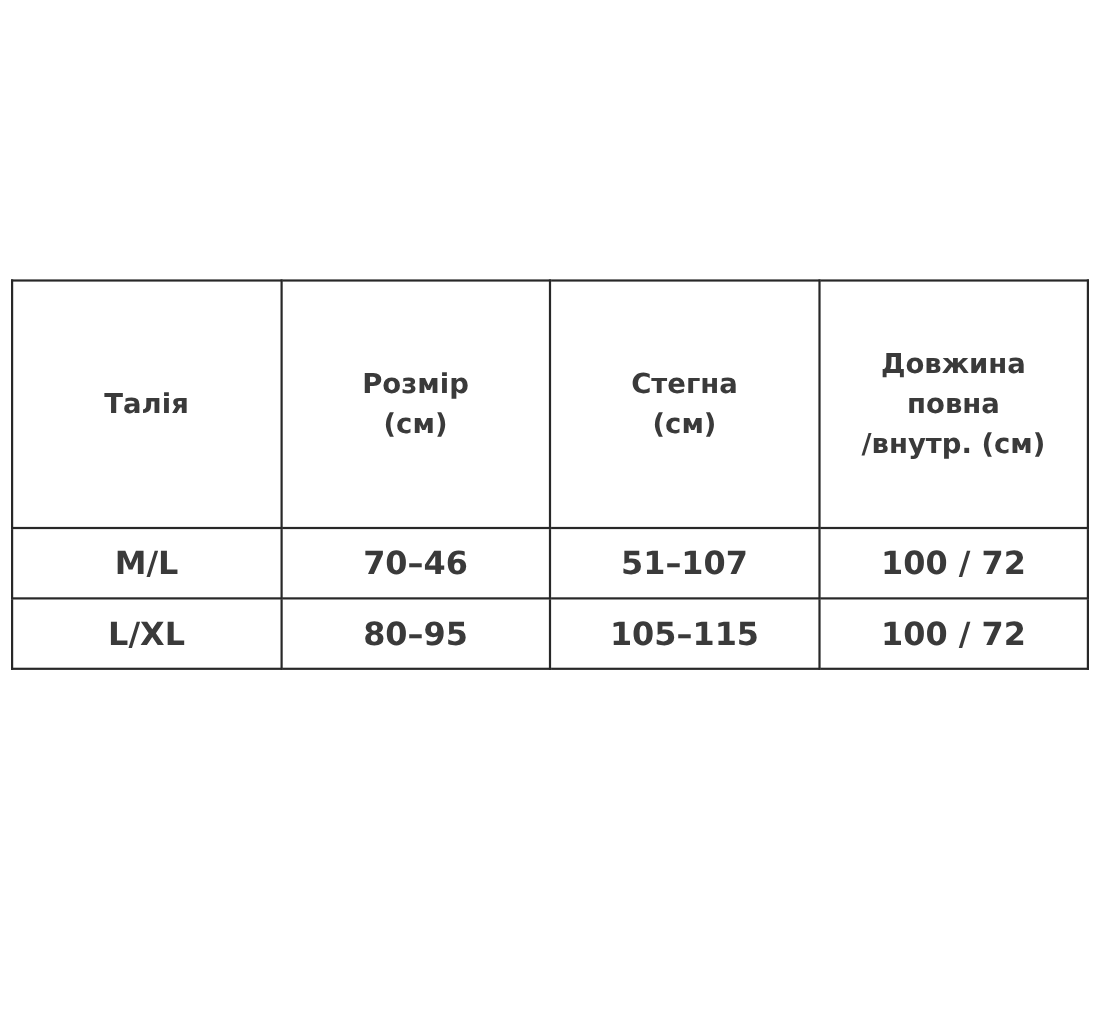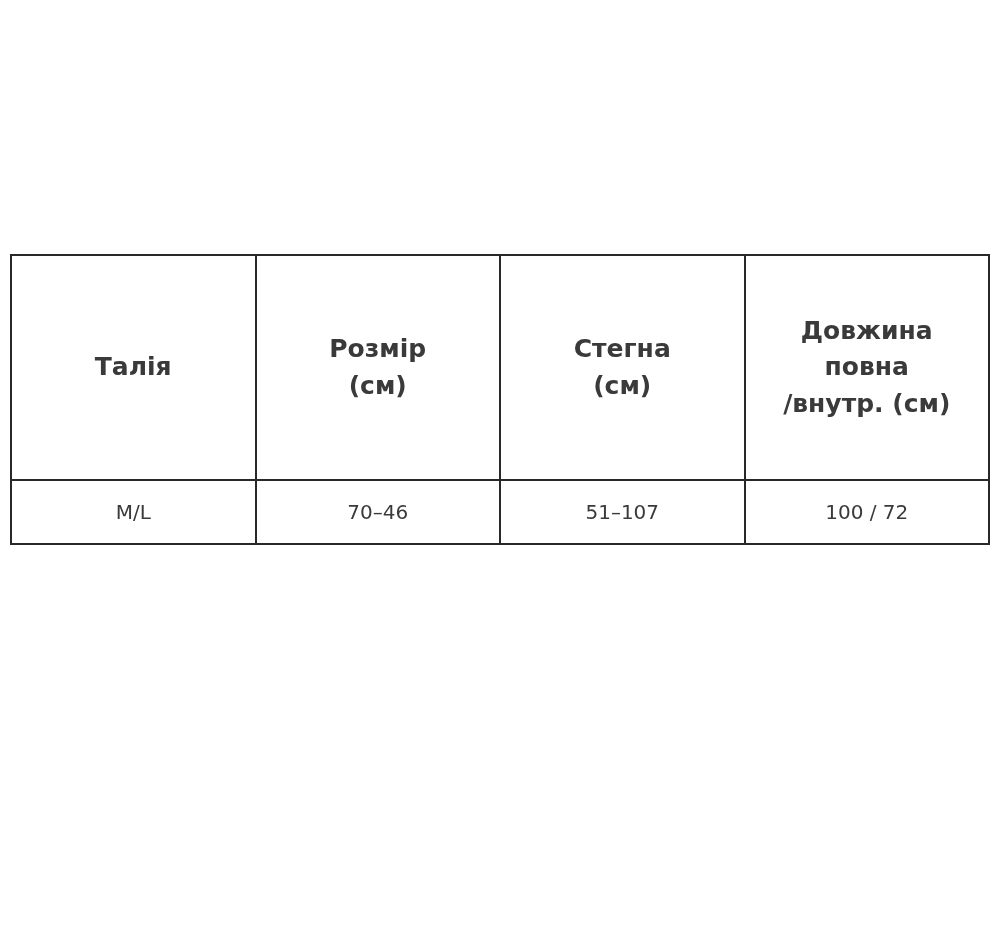--- a/index.html
+++ b/index.html
@@ -36,22 +36,22 @@
   }
   table.size-table th {
     height: 223px;
     font-size: 25px;
     font-weight: bold;
     line-height: 1.45;
     white-space: pre-line;
   }
   table.size-table td {
     height: 62px;
-    font-size: 20px;
-    font-weight: normal;
+    font-size: 29px;
+    font-weight: bold;
   }
 </style>
 </head>
 <body>
 
 <div class="table-wrap">
   <table class="size-table">
     <thead>
       <tr>
         <th>Талія</th>
@@ -64,15 +64,21 @@
 /внутр. (см)</th>
       </tr>
     </thead>
     <tbody>
       <tr>
         <td>M/L</td>
         <td>70–46</td>
         <td>51–107</td>
         <td>100 / 72</td>
       </tr>
+      <tr>
+        <td>L/XL</td>
+        <td>80–95</td>
+        <td>105–115</td>
+        <td>100 / 72</td>
+      </tr>
     </tbody>
   </table>
 </div>
 
 </body></html>

